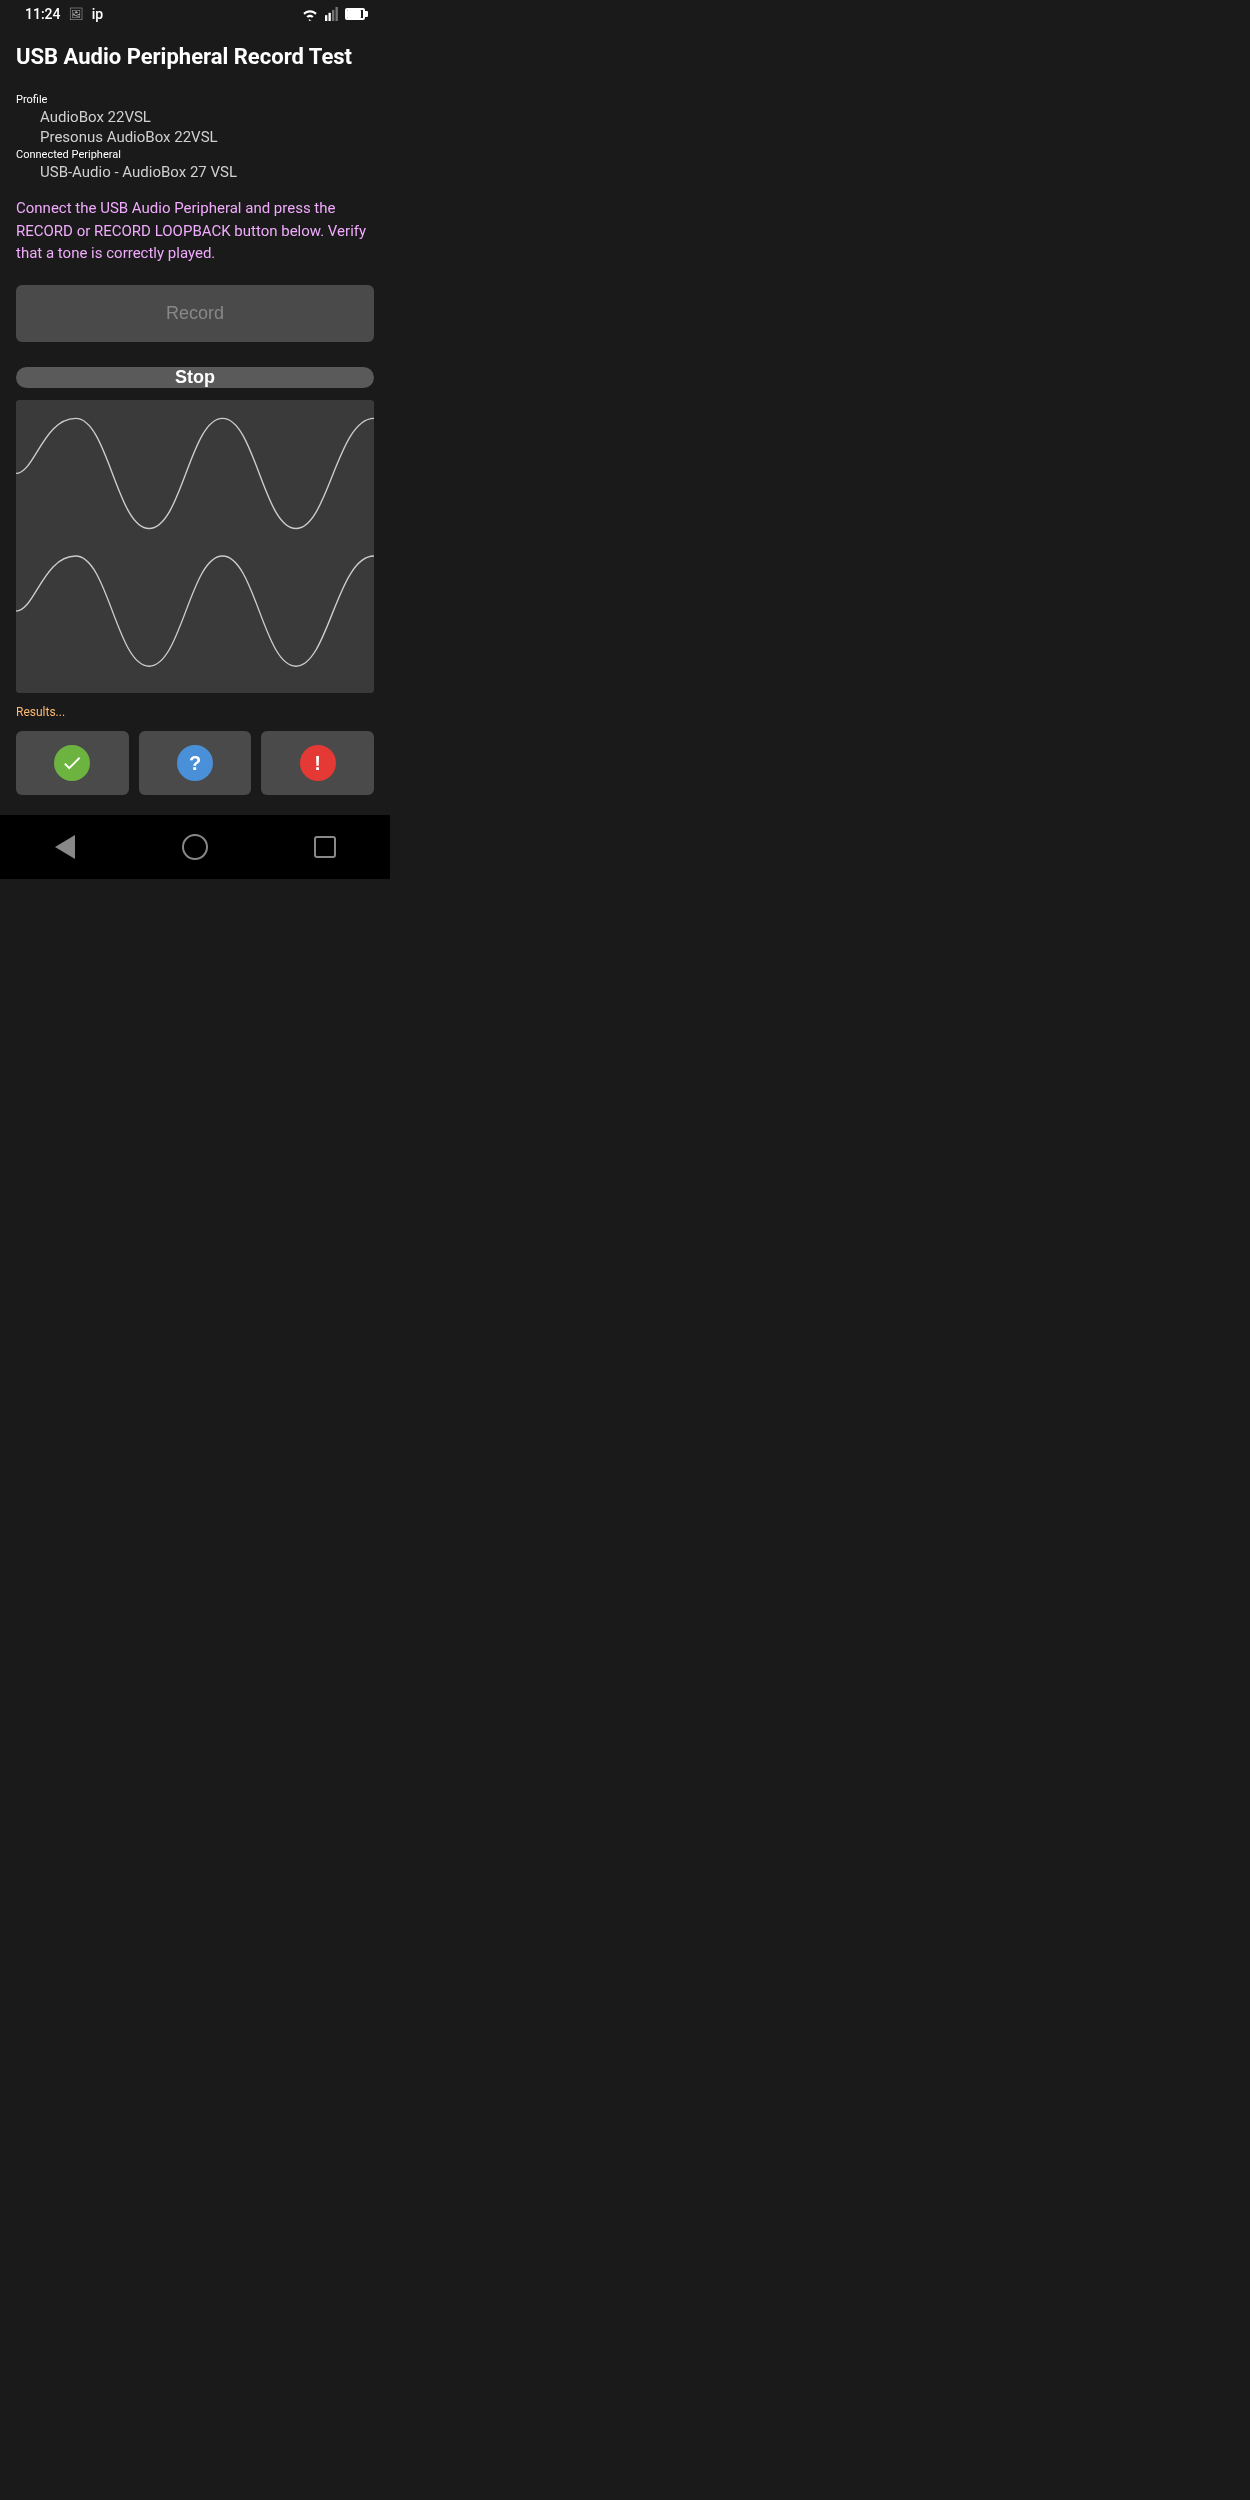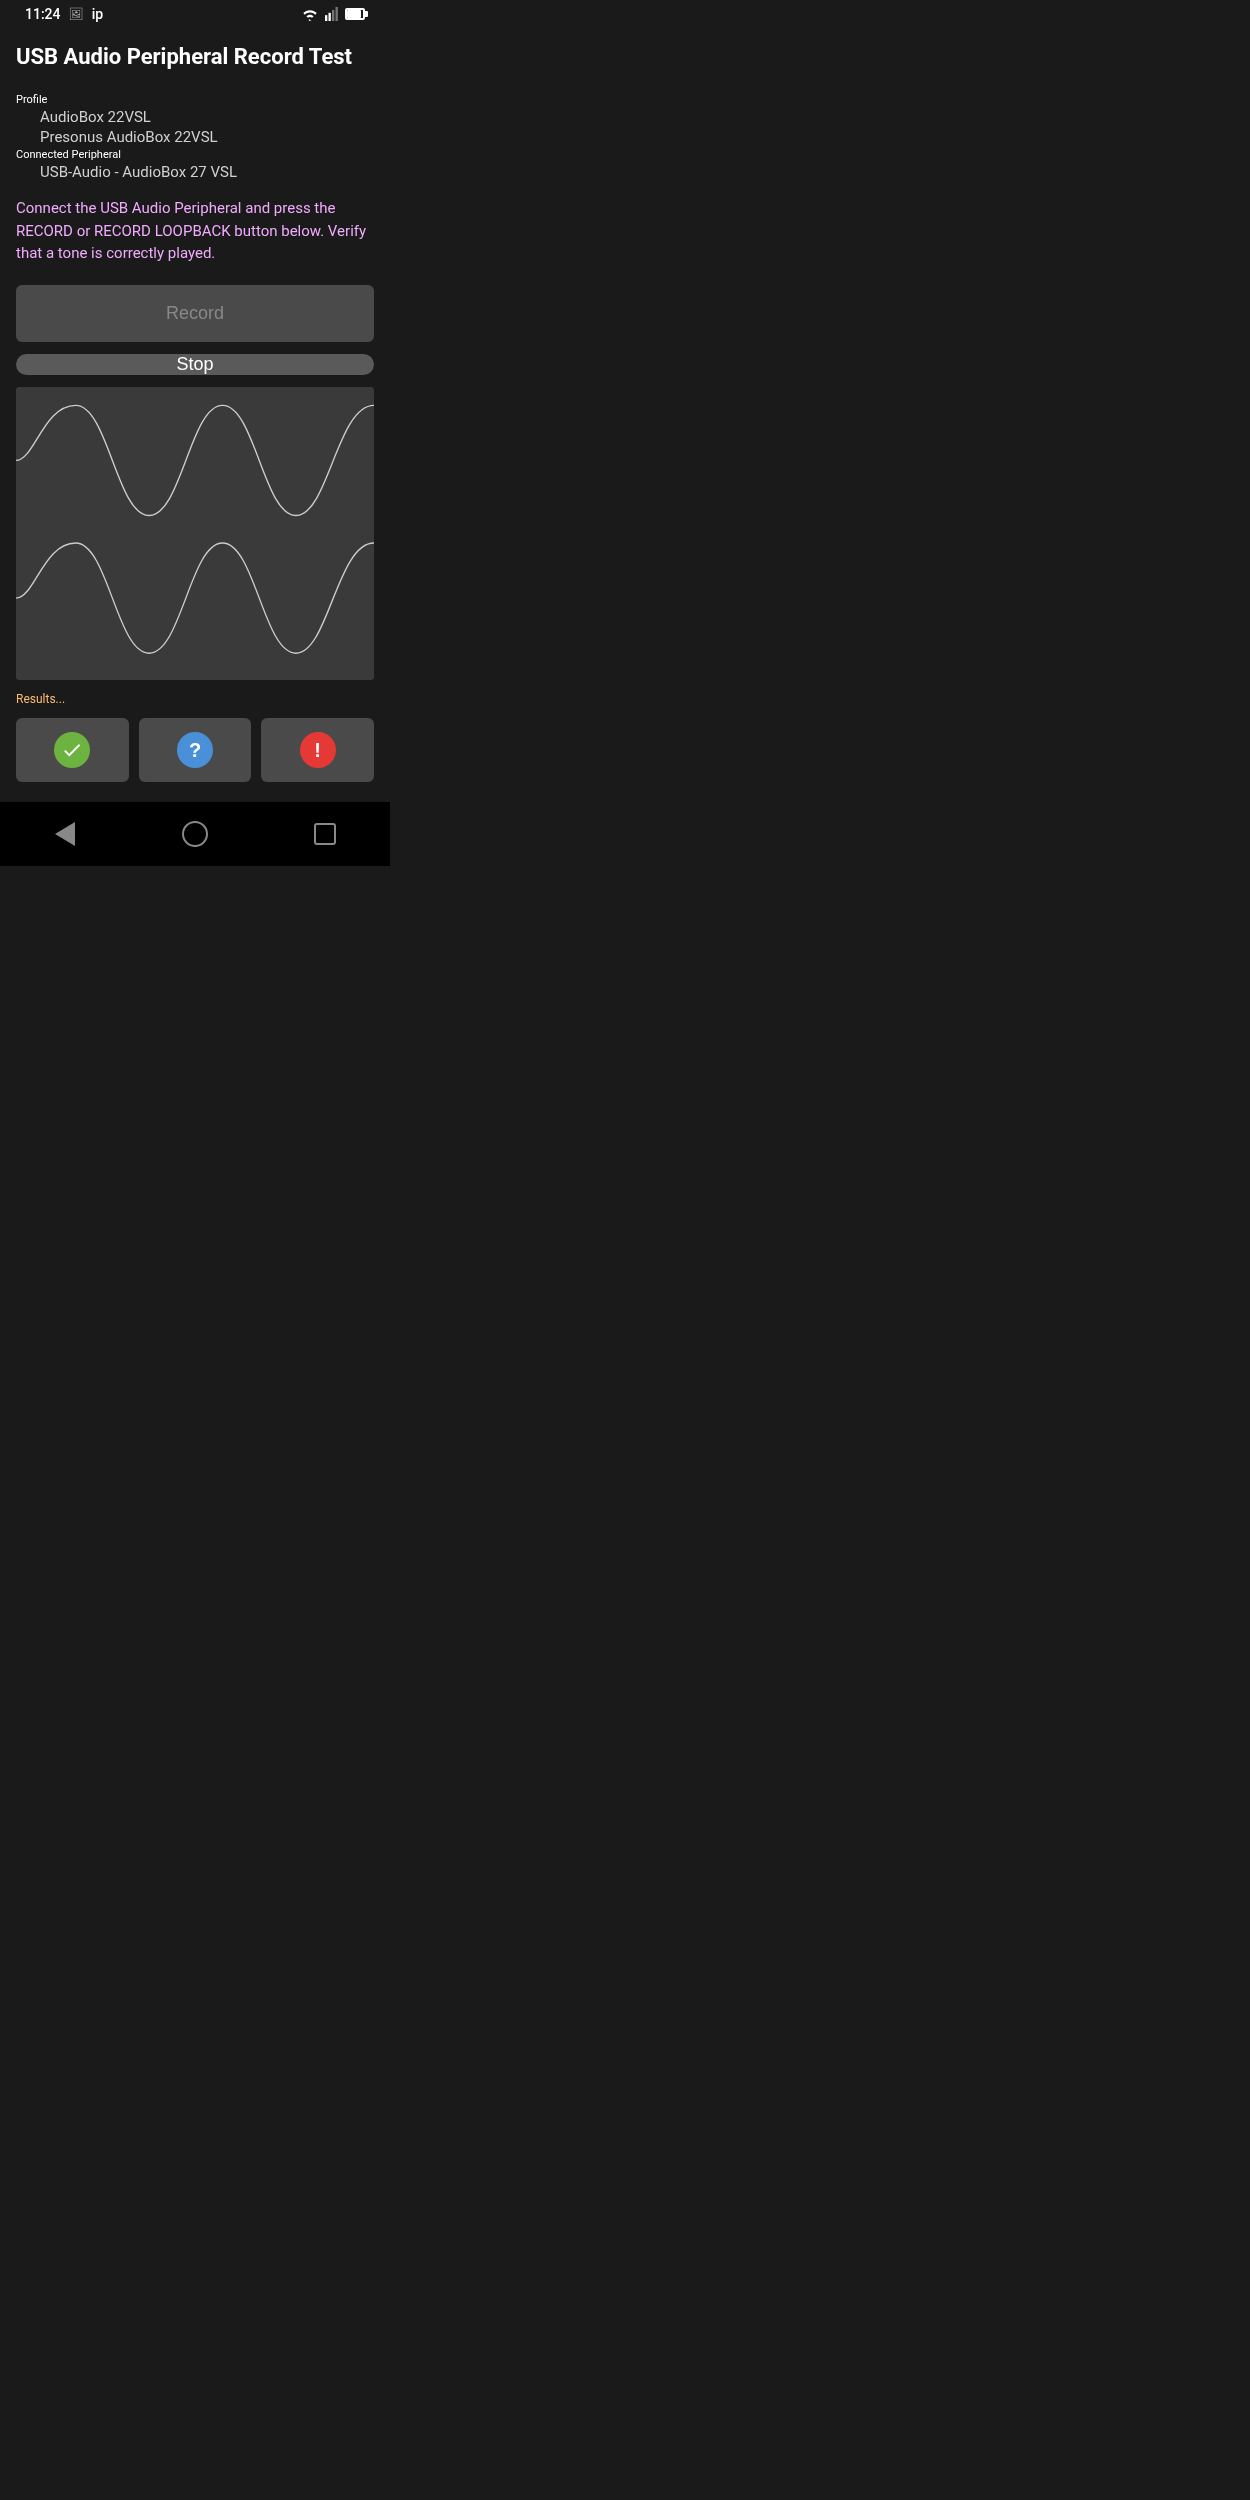--- a/index.html
+++ b/index.html
@@ -109,31 +109,31 @@
     .btn-record {
       display: block;
       width: 100%;
       padding: 18px;
       background: #4a4a4a;
       color: #888888;
       font-size: 18px;
       text-align: center;
       border: none;
       border-radius: 6px;
-      margin-bottom: 12px;
+      margin-bottom: 25px;
       cursor: pointer;
     }
 
     .btn-stop {
       display: block;
       width: 100%;
       background: #5a5a5a;
       color: #ffffff;
       font-size: 18px;
-      font-weight: normal;
+      font-weight: bold;
       text-align: center;
       border: none;
       border-radius: 16px;
       margin-bottom: 12px;
       cursor: pointer;
     }
 
     
     .waveform-container {
       background: #3a3a3a;

